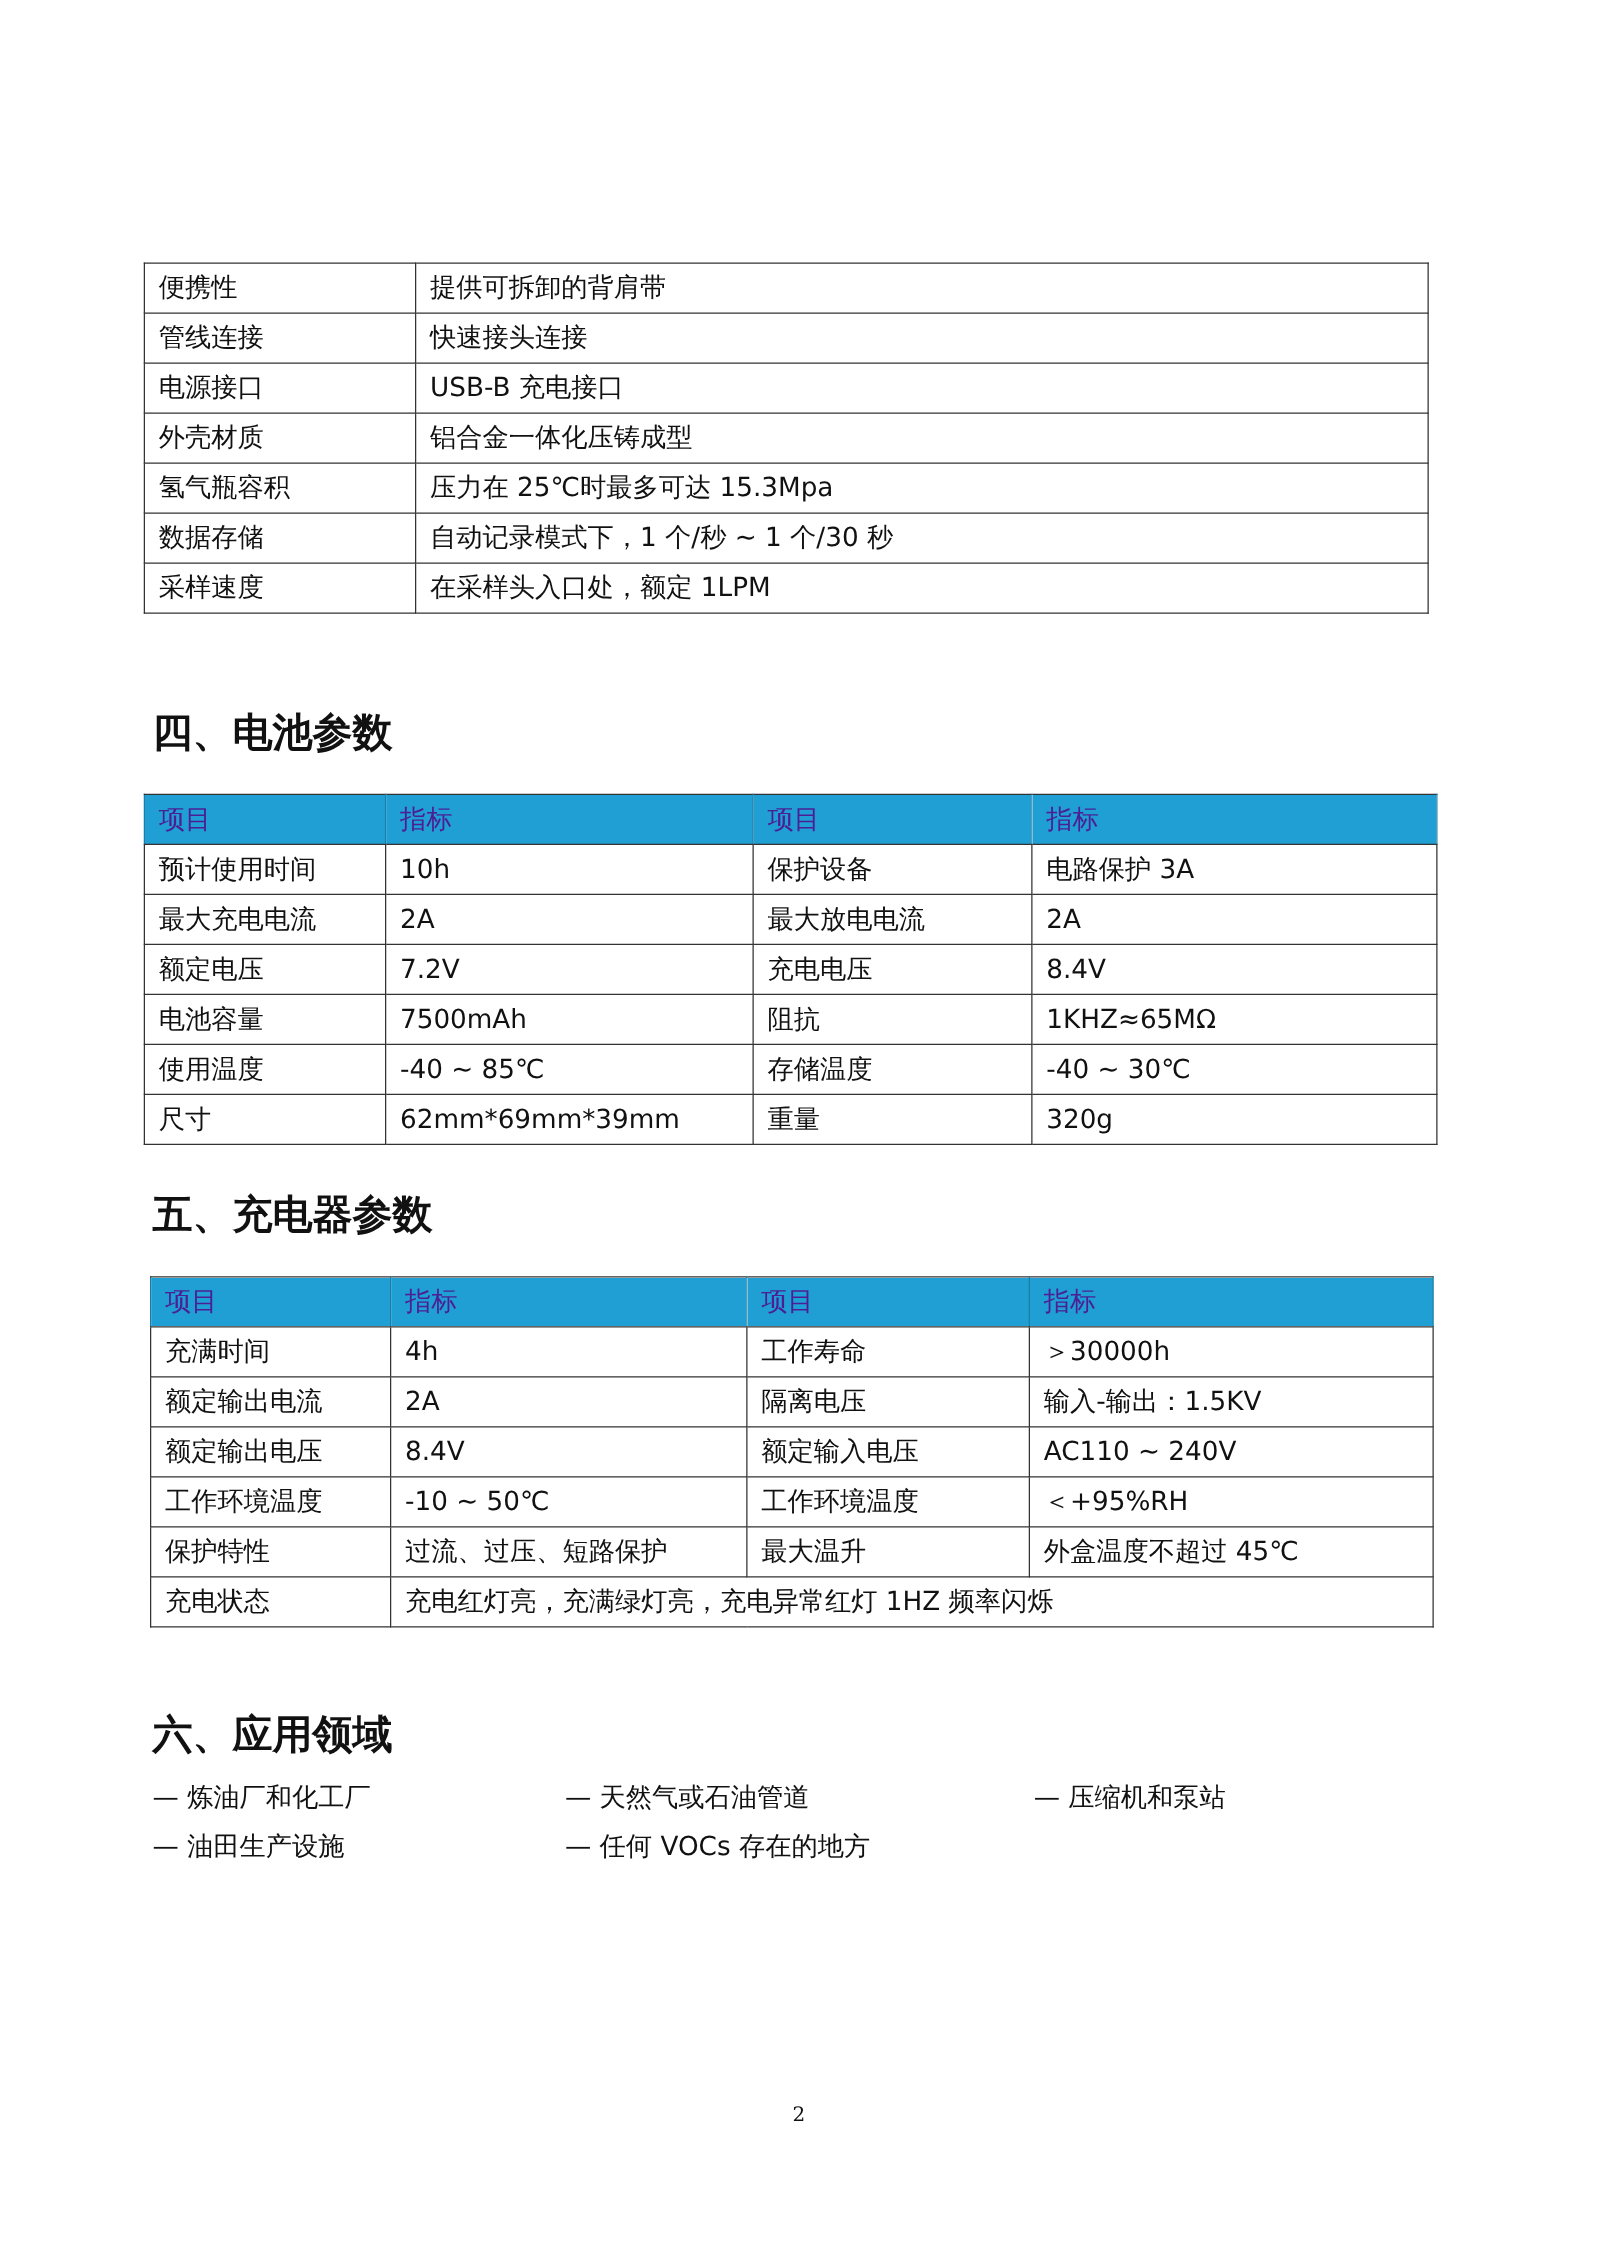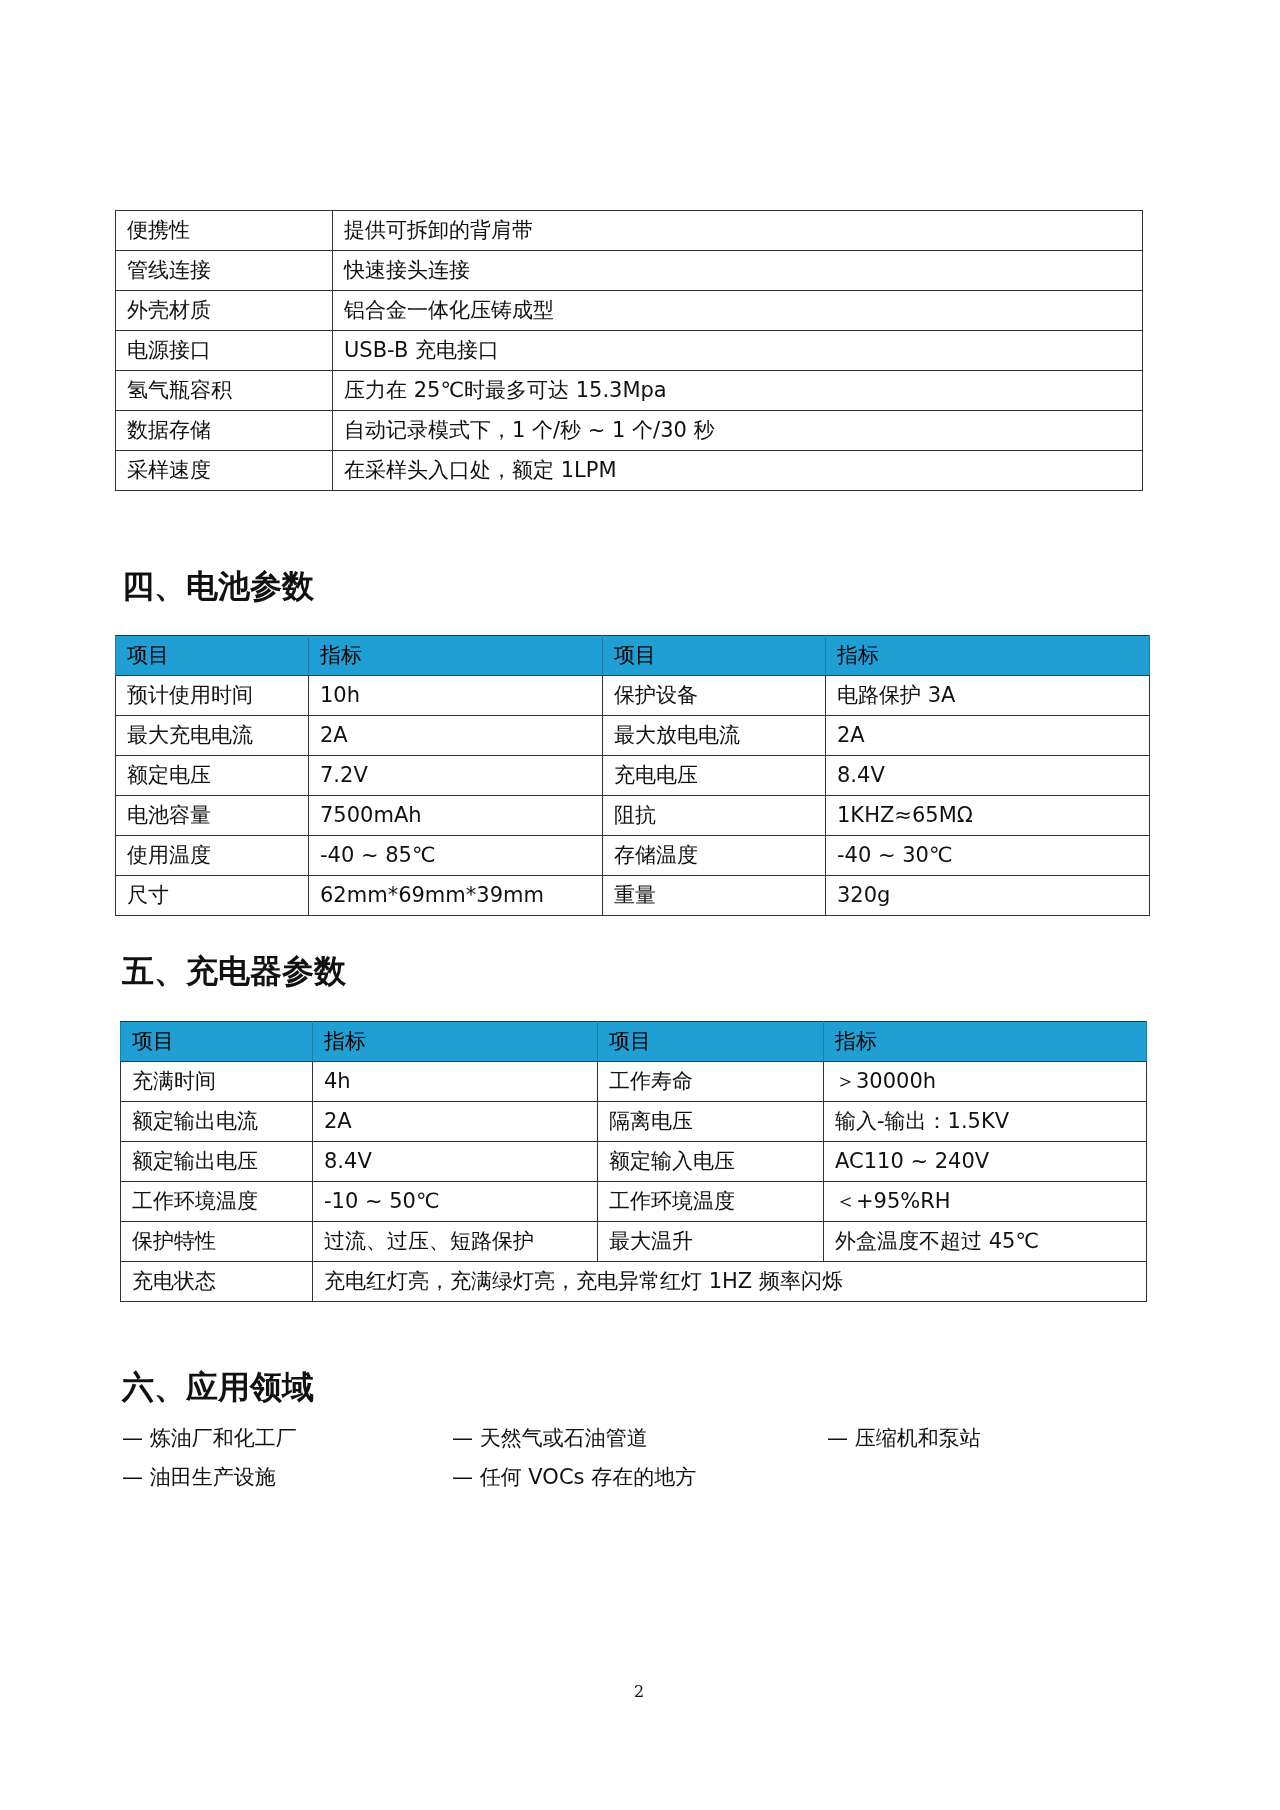--- a/index.html
+++ b/index.html
@@ -1,21 +1,21 @@
 <!DOCTYPE html>
 <html><head>
 <meta charset="utf-8">
 <style>
   html, body { margin:0; padding:0; background:#ffffff; }
   body { width:1280px; height:1810px; position:relative; overflow:hidden;
          font-family:"DejaVu Sans", "Liberation Sans", sans-serif; color:#111; }
   .tbl { position:absolute; border-collapse:collapse; table-layout:fixed; }
   .tbl td { border:1.5px solid #333; padding:0 0 0 11px; font-size:21px; height:39px;
             line-height:39px; white-space:nowrap; overflow:hidden; box-sizing:border-box; }
-  .tbl tr.head td { background:#1f9fd3; color:#000000; border-color:#333; }
+  .tbl tr.head td { background:#1f9fd3; color:#4c1d95; border-color:#333; }
   .tbl tr.head td { border-left-color:#1a7fa8; border-right-color:#1a7fa8; }
   .heading { position:absolute; left:122px; font-size:32px; font-weight:bold; margin:0; line-height:30px; }
   .app { position:absolute; font-size:21px; line-height:28px; white-space:nowrap; }
   .page-num { position:absolute; left:634px; top:1682px; font-family:"DejaVu Serif", serif; font-size:16px; }
 </style>
 </head>
 <body>
 
 <table class="tbl" style="left:115px; top:210px; width:1027px;">
   <colgroup>
@@ -25,26 +25,26 @@
   <tbody>
       <tr>
     <td>便携性</td>
     <td>提供可拆卸的背肩带</td>
   </tr>
   <tr>
     <td>管线连接</td>
     <td>快速接头连接</td>
   </tr>
   <tr>
+    <td>电源接口</td>
+    <td>USB-B 充电接口</td>
+  </tr>
+  <tr>
     <td>外壳材质</td>
     <td>铝合金一体化压铸成型</td>
-  </tr>
-  <tr>
-    <td>电源接口</td>
-    <td>USB-B 充电接口</td>
   </tr>
   <tr>
     <td>氢气瓶容积</td>
     <td>压力在 25℃时最多可达 15.3Mpa</td>
   </tr>
   <tr>
     <td>数据存储</td>
     <td>自动记录模式下，1 个/秒 ~ 1 个/30 秒</td>
   </tr>
   <tr>

